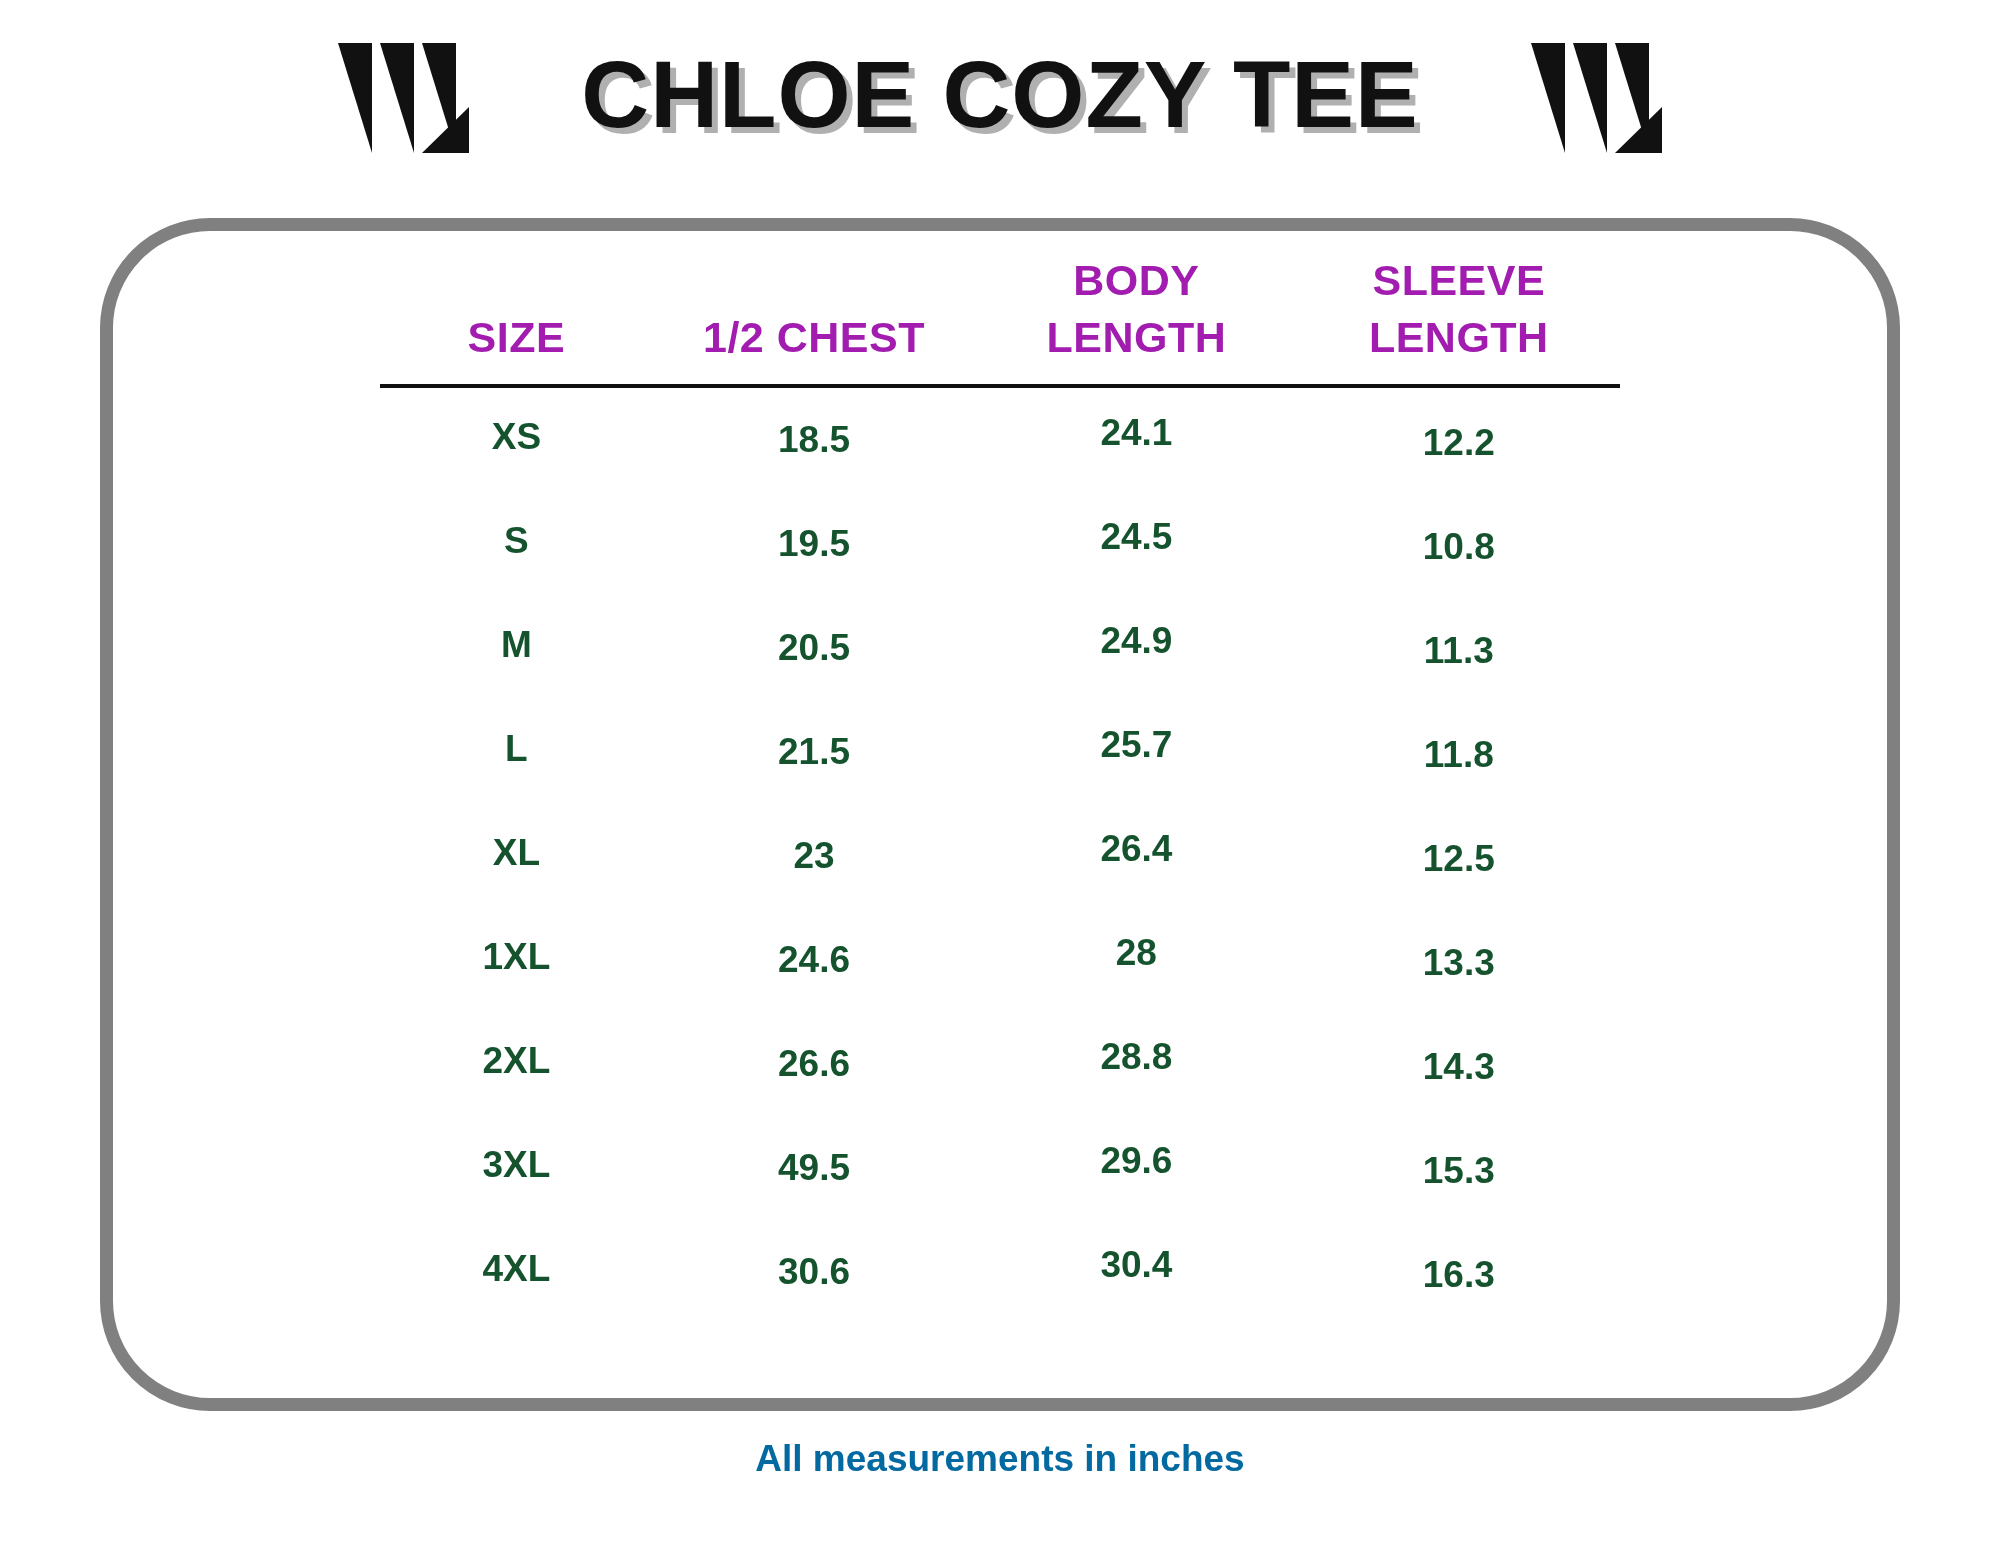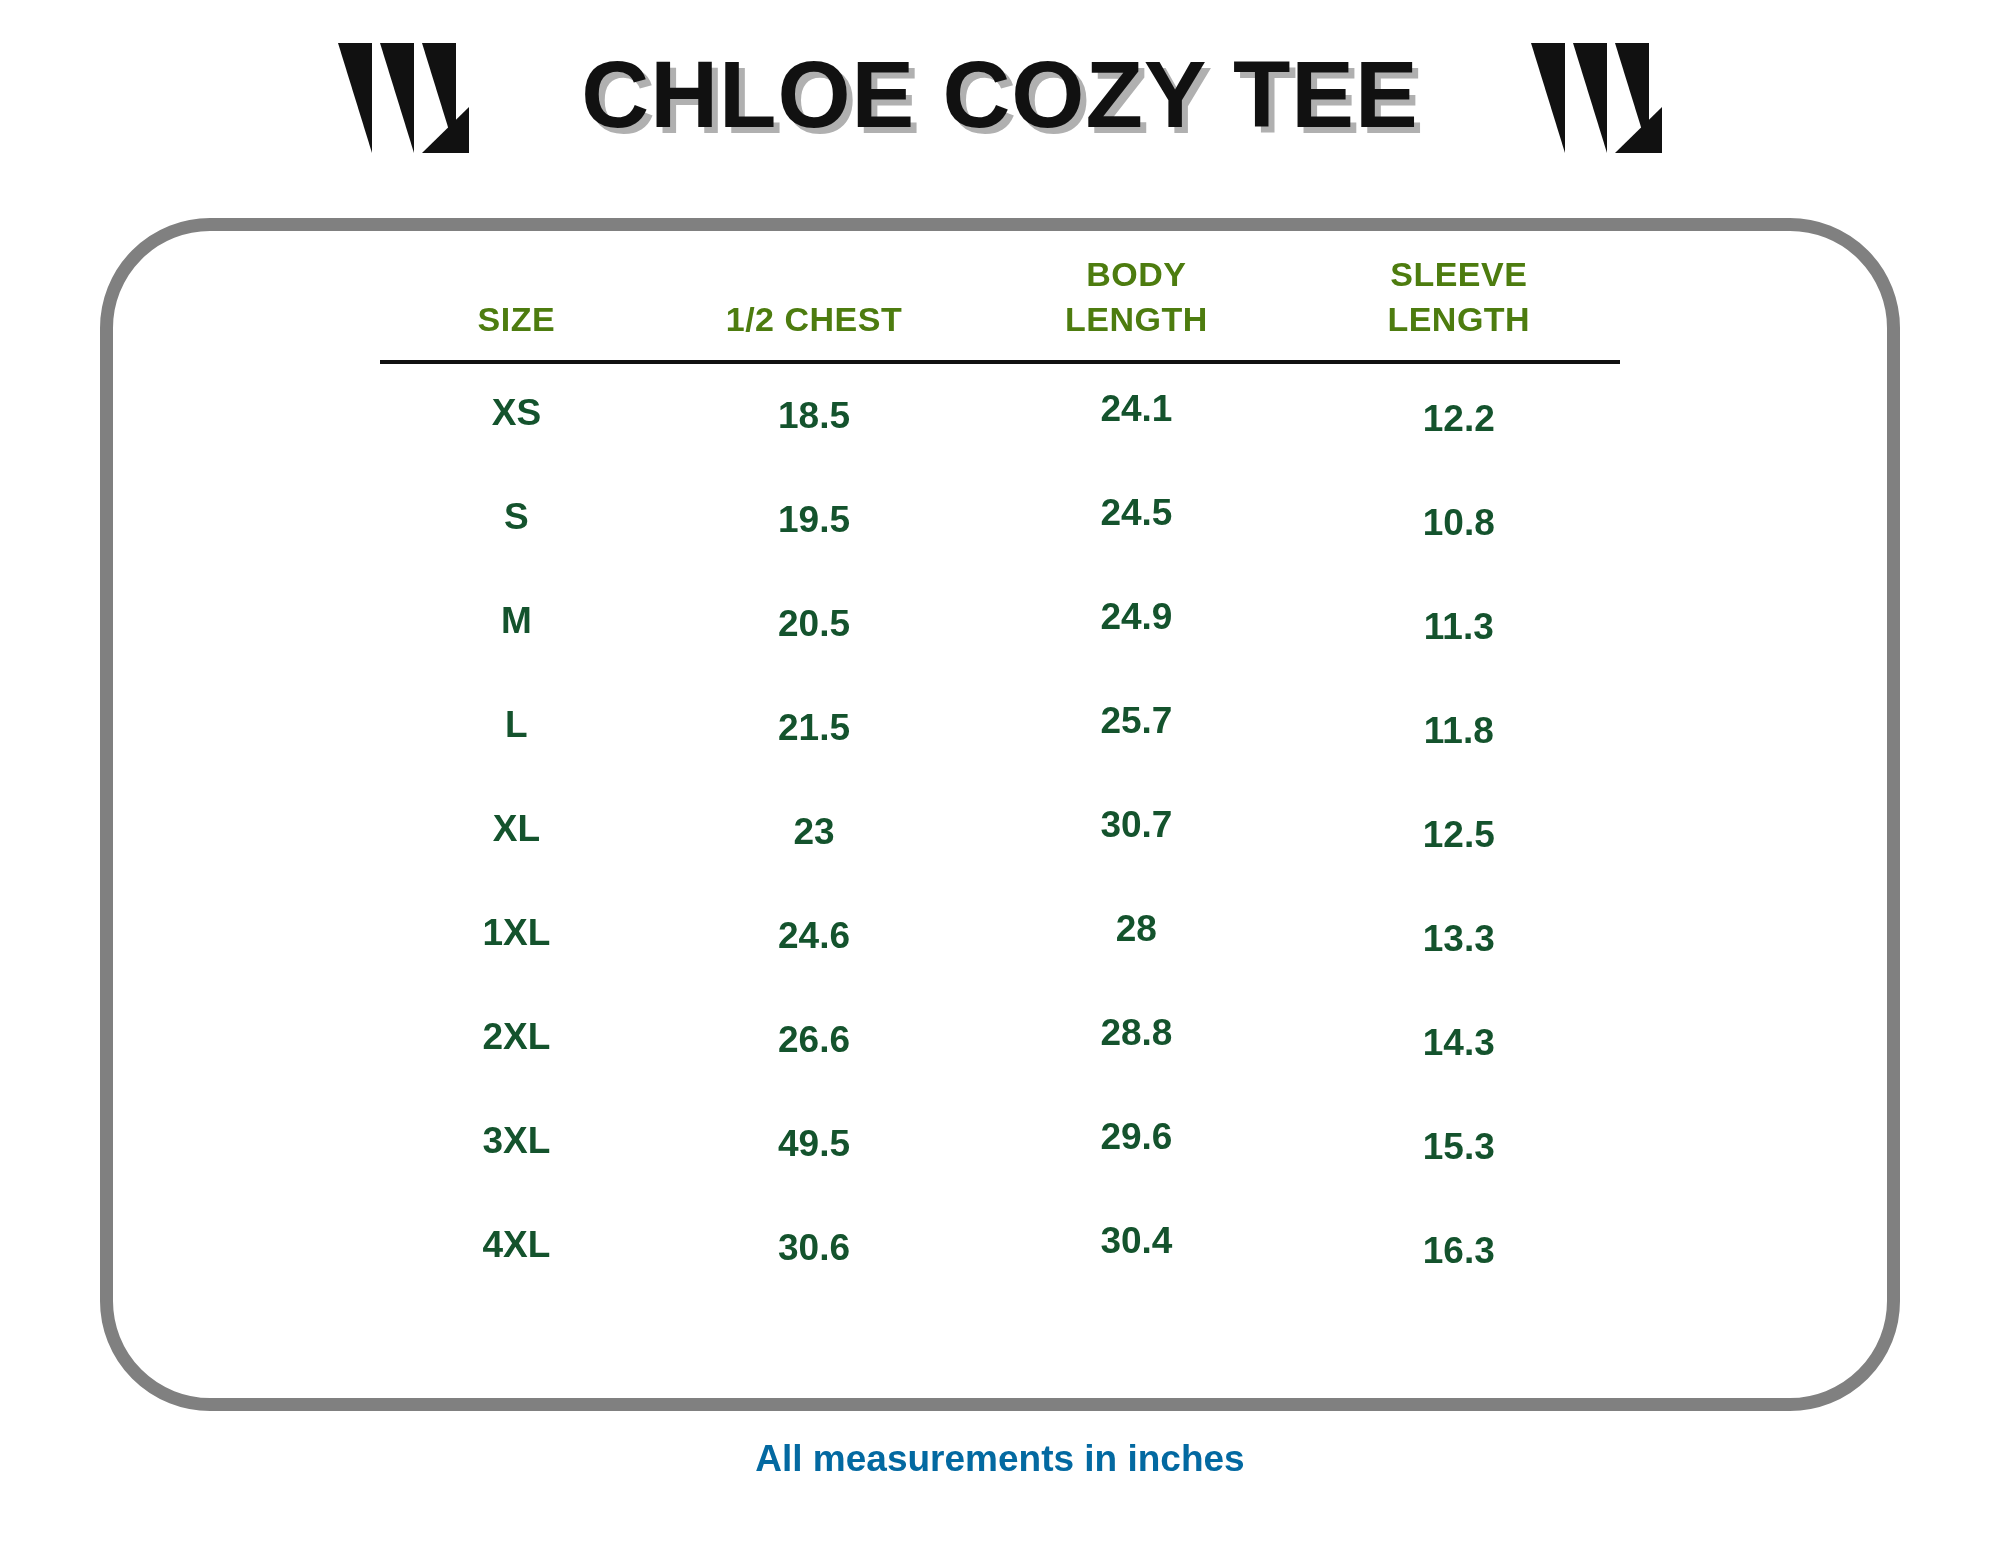--- a/index.html
+++ b/index.html
@@ -72,23 +72,23 @@
     width: 1240px;
   }
 
   table.size-table {
     width: 100%;
     border-collapse: collapse;
     table-layout: fixed;
   }
 
   table.size-table th {
-    font-size: 34px;
+    font-size: 43px;
     font-weight: 700;
-    color: #4d7c0f;
+    color: #a21caf;
     letter-spacing: 0.5px;
     padding: 4px 0 18px 0;
     vertical-align: bottom;
     line-height: 1.32;
   }
 
   table.size-table thead tr {
     border-bottom: 4px solid #111111;
   }
 
@@ -196,21 +196,21 @@
         </tr>
         <tr>
           <td class="c0">L</td>
           <td class="c1">21.5</td>
           <td class="c2">25.7</td>
           <td class="c3">11.8</td>
         </tr>
         <tr>
           <td class="c0">XL</td>
           <td class="c1">23</td>
-          <td class="c2">30.7</td>
+          <td class="c2">26.4</td>
           <td class="c3">12.5</td>
         </tr>
         <tr>
           <td class="c0">1XL</td>
           <td class="c1">24.6</td>
           <td class="c2">28</td>
           <td class="c3">13.3</td>
         </tr>
         <tr>
           <td class="c0">2XL</td>

